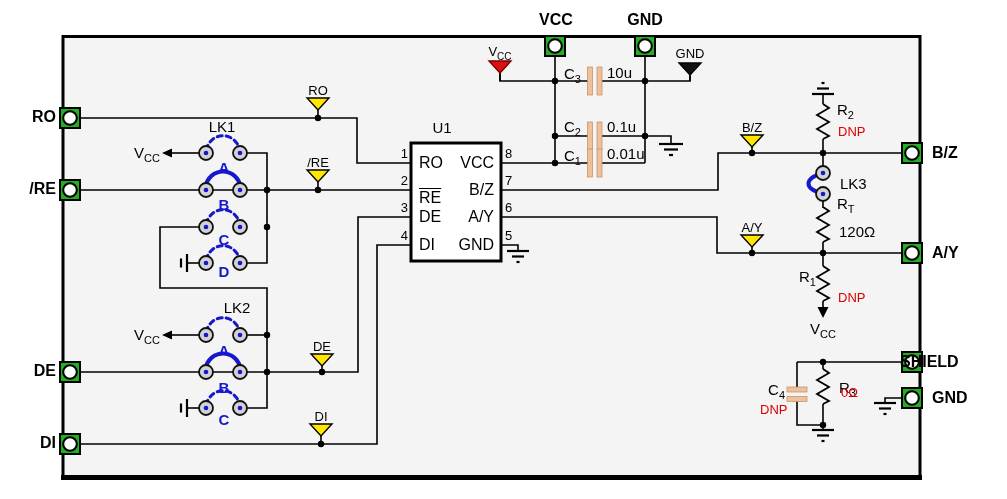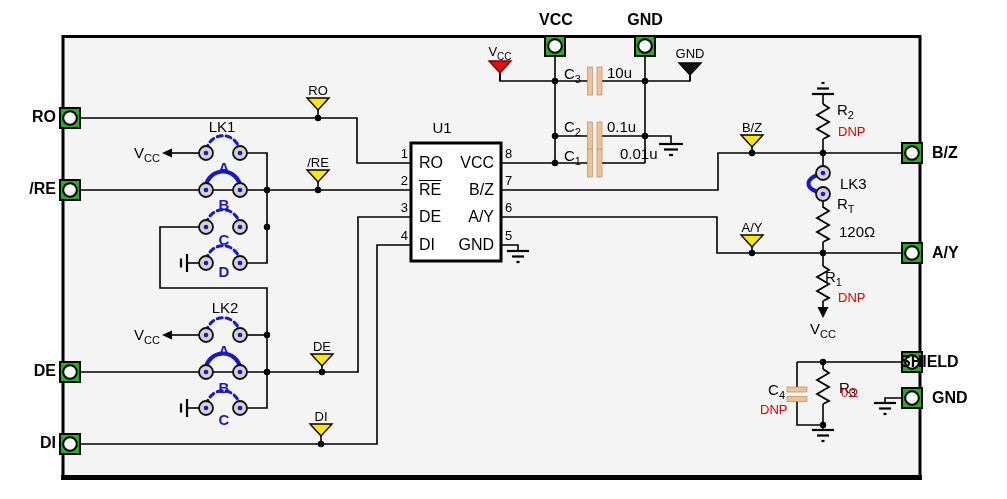--- a/index.html
+++ b/index.html
@@ -283,47 +283,47 @@
 
 <div class="lbl n15 rgt" style="left:110px;top:145px;width:50px"><span>V</span><sub>CC</sub></div>
 <div class="lbl n15 rgt" style="left:110px;top:327px;width:50px"><span>V</span><sub>CC</sub></div>
 <div class="lbl n15 ctr" style="left:793px;top:321px;width:60px"><span>V</span><sub>CC</sub></div>
 
 <div class="lbl n15" style="left:564px;top:66px"><span>C</span><sub>3</sub></div>
 <div class="lbl n15" style="left:607px;top:65px">10u</div>
 <div class="lbl n15" style="left:564px;top:119px"><span>C</span><sub>2</sub></div>
 <div class="lbl n15" style="left:607px;top:119px">0.1u</div>
 <div class="lbl n15" style="left:564px;top:148px"><span>C</span><sub>1</sub></div>
-<div class="lbl n15" style="left:620px;top:146px">0.01u</div>
+<div class="lbl n15" style="left:607px;top:146px">0.01u</div>
 <div class="lbl n15 rgt" style="left:747px;top:382px;width:38px"><span>C</span><sub>4</sub></div>
 <div class="lbl n13 red" style="left:760px;top:403px">DNP</div>
 
 <div class="lbl n15" style="left:837px;top:102px"><span>R</span><sub>2</sub></div>
 <div class="lbl n13 red" style="left:838px;top:125px">DNP</div>
 <div class="lbl n15" style="left:837px;top:196px"><span>R</span><sub>T</sub></div>
 <div class="lbl n15" style="left:839px;top:224px">120Ω</div>
-<div class="lbl n15" style="left:825px;top:269px"><span>R</span><sub>1</sub></div>
+<div class="lbl n15" style="left:799px;top:269px"><span>R</span><sub>1</sub></div>
 <div class="lbl n13 red" style="left:838px;top:291px">DNP</div>
 <div class="lbl n15" style="left:839px;top:380px"><span>R</span><sub>3</sub></div>
 <div class="lbl n13 red" style="left:841px;top:386px">0Ω</div>
 
 <div class="lbl n15 ctr" style="left:192px;top:119px;width:60px">LK1</div>
-<div class="lbl n15 ctr" style="left:195px;top:300px;width:60px">LK2</div>
+<div class="lbl n15 ctr" style="left:207px;top:300px;width:60px">LK2</div>
 <div class="lbl n15" style="left:840px;top:176px">LK3</div>
 <div class="lbl n15 blue ctr" style="left:212px;top:160px;width:24px">A</div>
 <div class="lbl n15 blue ctr" style="left:212px;top:197px;width:24px">B</div>
 <div class="lbl n15 blue ctr" style="left:212px;top:232px;width:24px">C</div>
 <div class="lbl n15 blue ctr" style="left:212px;top:264px;width:24px">D</div>
 <div class="lbl n15 blue ctr" style="left:212px;top:343px;width:24px">A</div>
 <div class="lbl n15 blue ctr" style="left:212px;top:380px;width:24px">B</div>
 <div class="lbl n15 blue ctr" style="left:212px;top:412px;width:24px">C</div>
 
 <div class="lbl n15 ctr" style="left:412px;top:120px;width:60px">U1</div>
 <div class="lbl n16" style="left:419px;top:154px">RO</div>
-<div class="lbl n16" style="left:419px;top:181px"><span class="ovl">RE</span></div>
+<div class="lbl n16" style="left:419px;top:189px"><span class="ovl">RE</span></div>
 <div class="lbl n16" style="left:419px;top:208px">DE</div>
 <div class="lbl n16" style="left:419px;top:236px">DI</div>
 <div class="lbl n16 rgt" style="left:430px;top:154px;width:64px">VCC</div>
 <div class="lbl n16 rgt" style="left:430px;top:181px;width:64px">B/Z</div>
 <div class="lbl n16 rgt" style="left:430px;top:208px;width:64px">A/Y</div>
 <div class="lbl n16 rgt" style="left:430px;top:236px;width:64px">GND</div>
 <div class="lbl n13 rgt" style="left:386px;top:147px;width:22px">1</div>
 <div class="lbl n13 rgt" style="left:386px;top:174px;width:22px">2</div>
 <div class="lbl n13 rgt" style="left:386px;top:201px;width:22px">3</div>
 <div class="lbl n13 rgt" style="left:386px;top:229px;width:22px">4</div>

